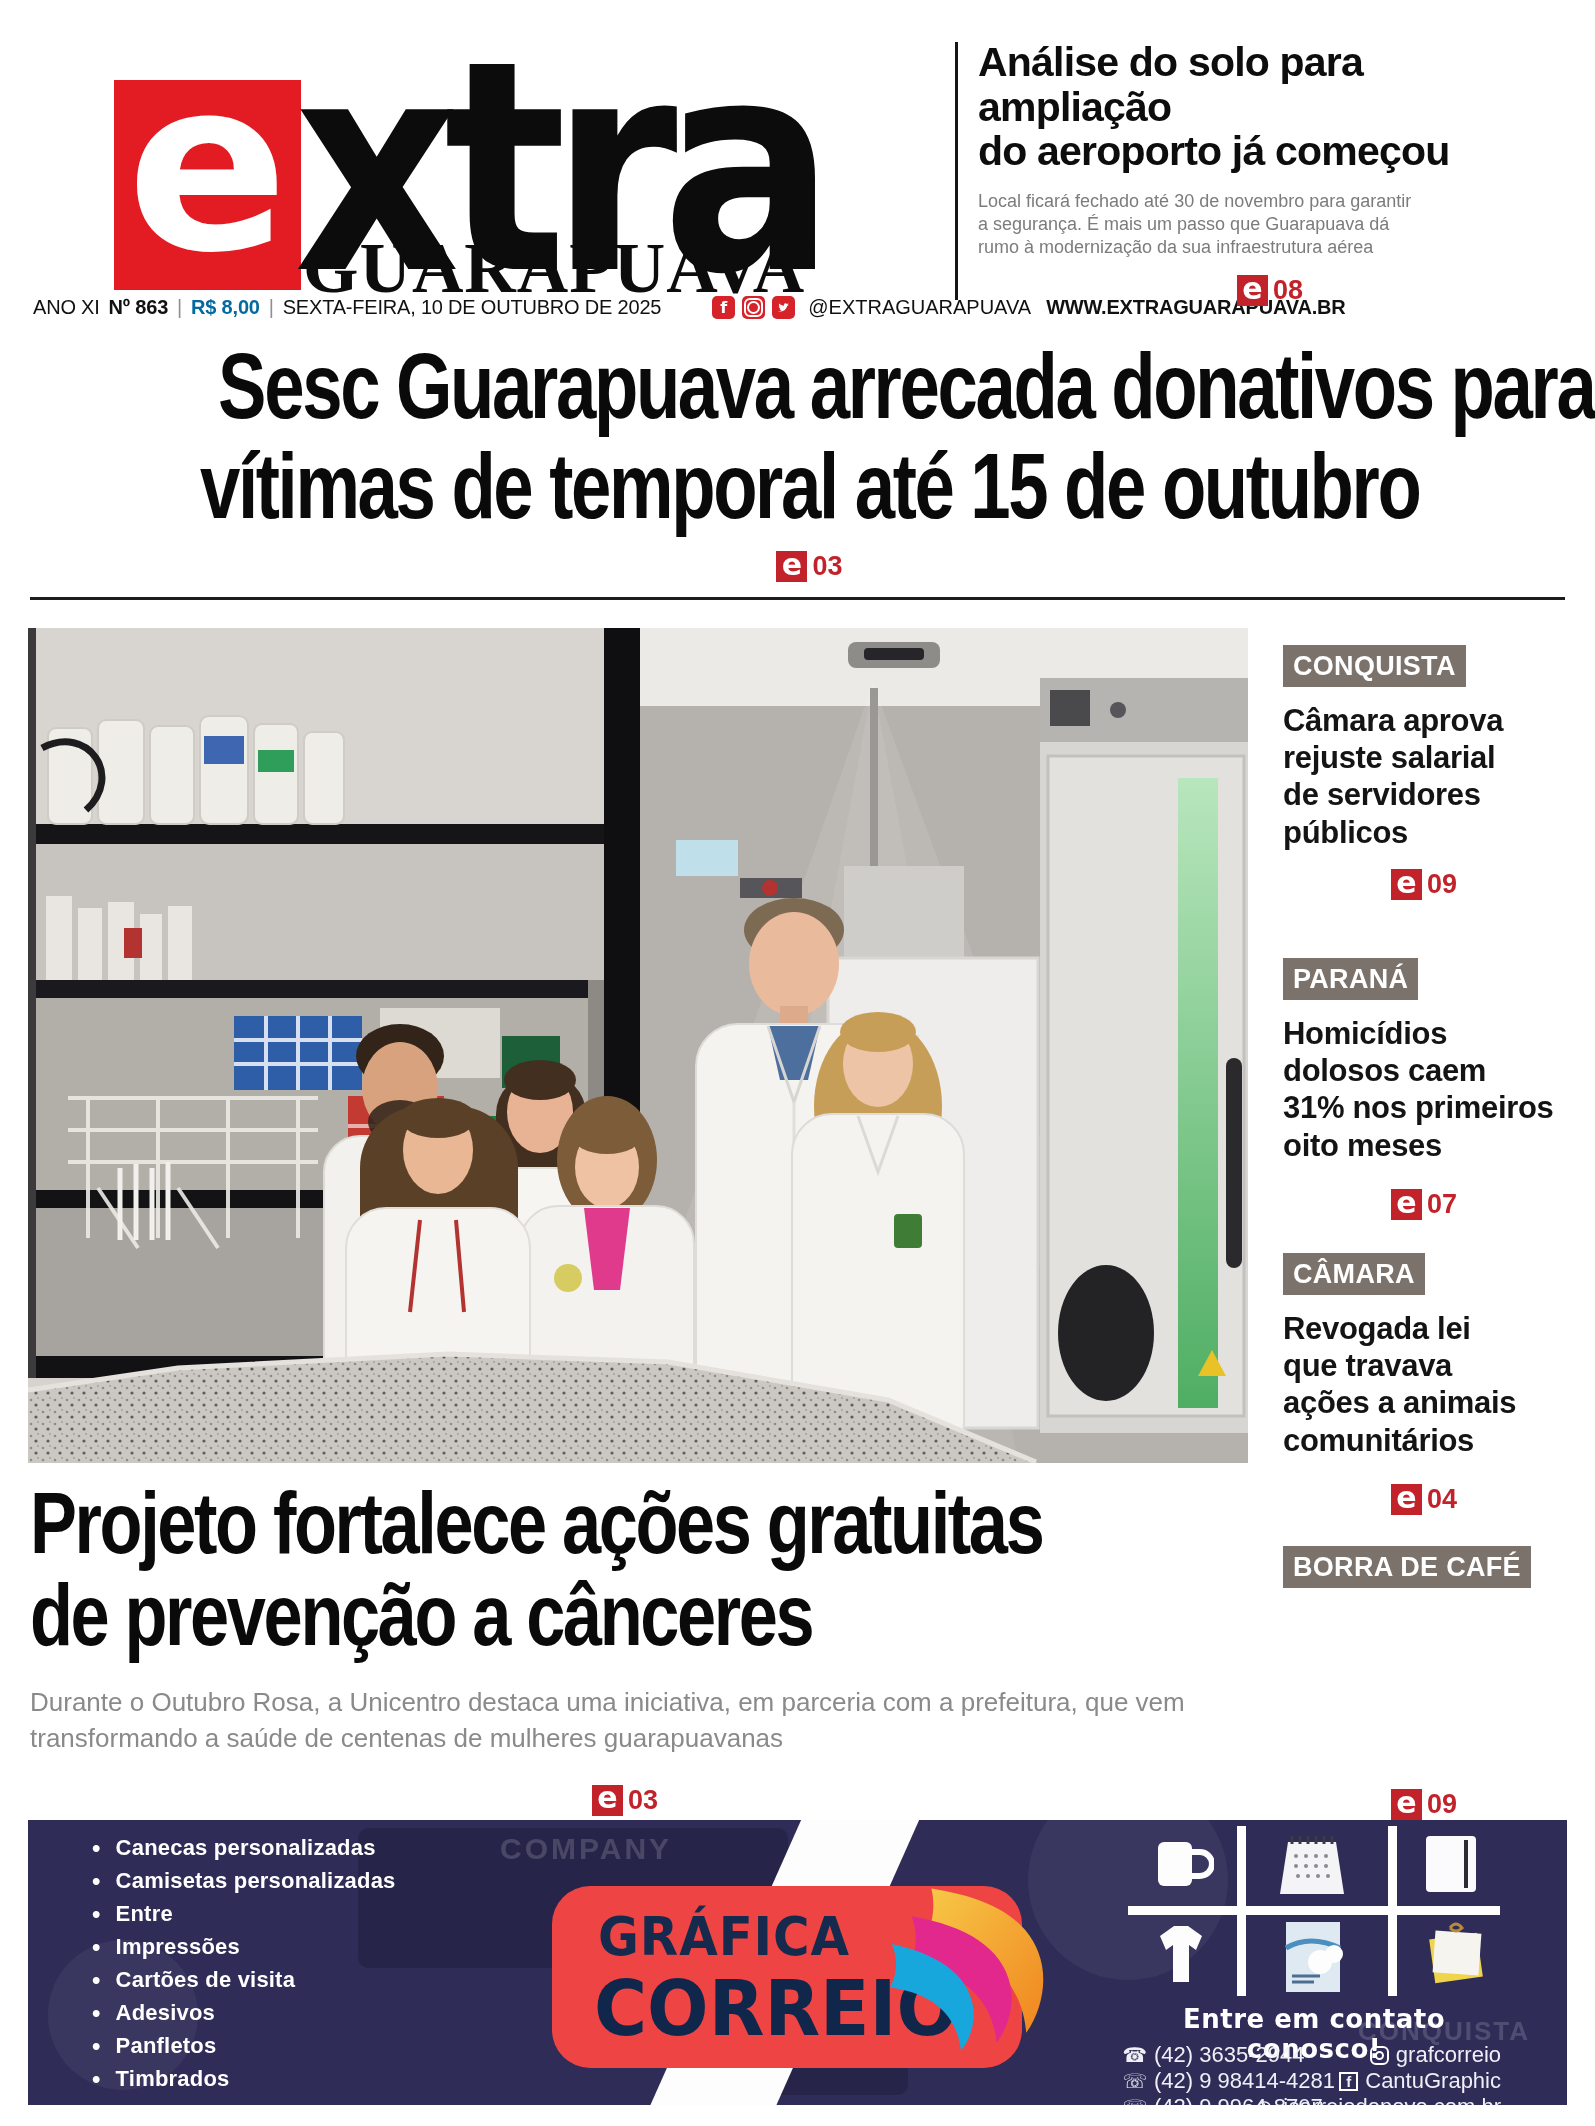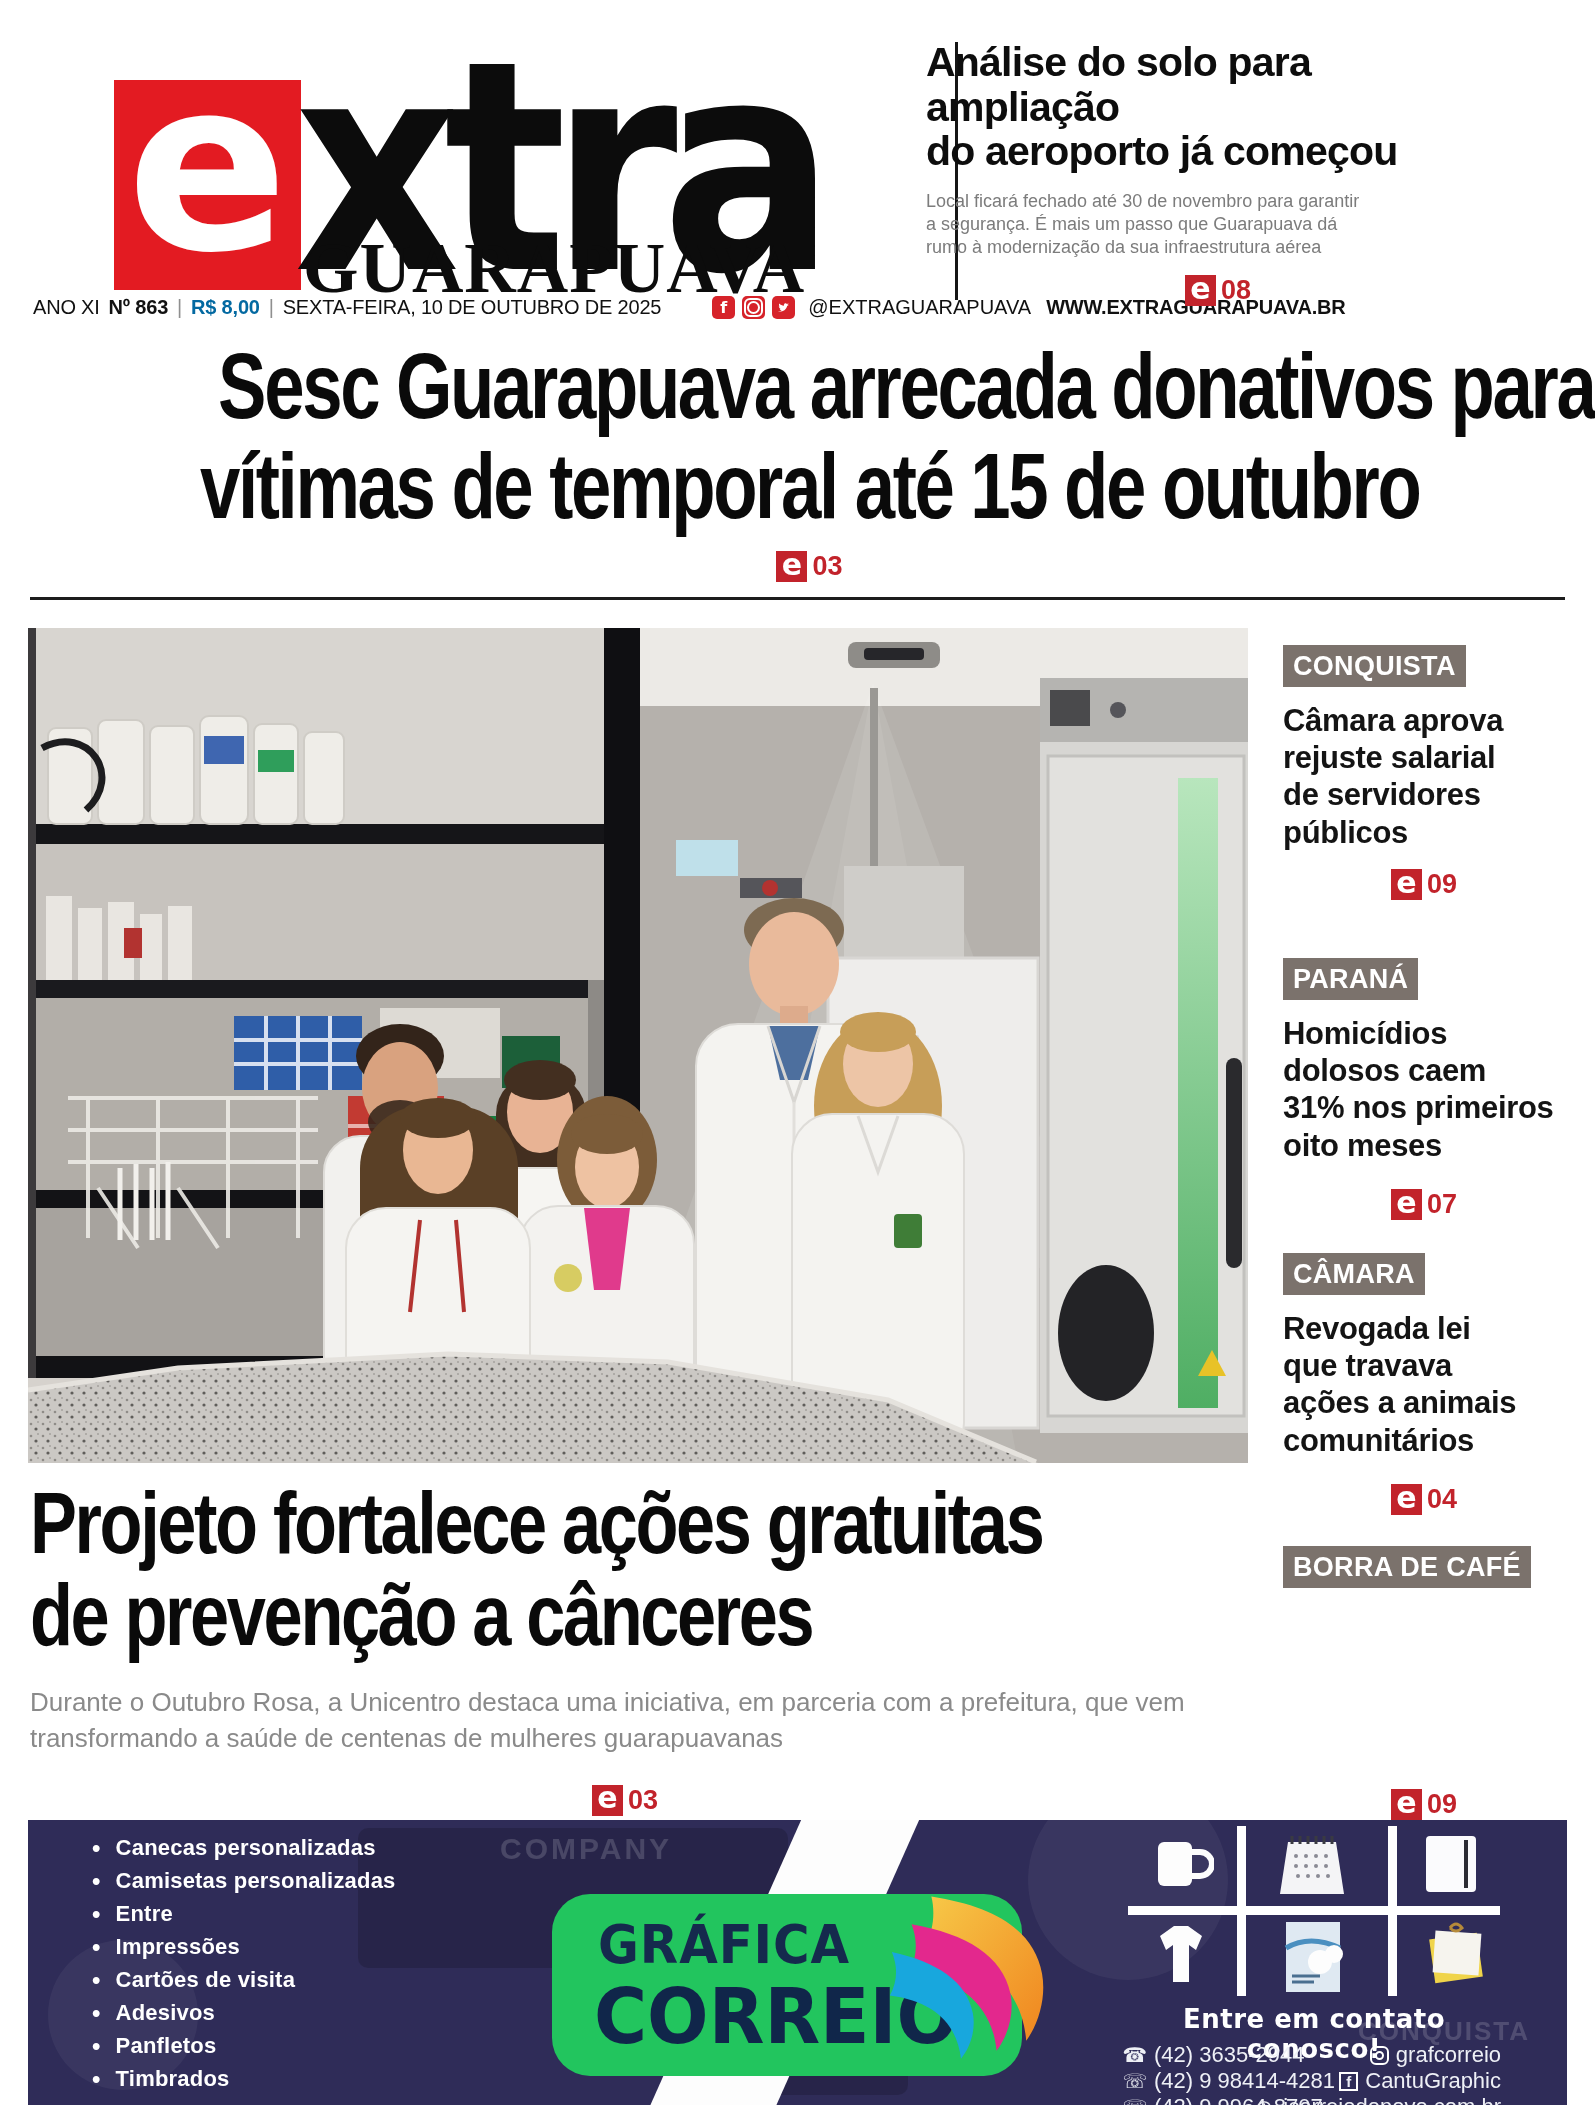--- a/index.html
+++ b/index.html
@@ -44,21 +44,21 @@
     display:inline-flex; align-items:center; justify-content:center;
     font-size:16px; font-weight:bold; font-family:"DejaVu Sans", sans-serif;
   }
   .sicon-ig { position:relative; }
   .sicon-ig i { position:absolute; inset:5px; border:2px solid #fff; border-radius:50%; }
   .sicon-ig:before { content:""; position:absolute; inset:2px; border:2px solid #fff; border-radius:6px; }
   .dl-handle { margin-left:4px; font-weight:normal; letter-spacing:0; }
   .dl-site { font-weight:bold; margin-left:6px; }
   .vdiv { position:absolute; left:955px; top:42px; width:3px; height:258px; background:#151515; }
   
-  .topstory { position:absolute; left:926px; top:40px; width:584px; }
+  .topstory { position:absolute; left:978px; top:40px; width:584px; }
   .ts-title {
     font-size:41px; font-weight:800; line-height:1.09; letter-spacing:-0.8px;
     color:#0d0d0d; white-space:pre-line;
   }
   .ts-deck { margin-top:16px; font-size:18px; line-height:1.28; color:#7c7c7c; white-space:pre-line; }
   .ts-page { margin-top:16px; display:flex; justify-content:center; }
   
   .pref { display:inline-flex; align-items:center; gap:5px; }
   .pref .pe {
     width:31px; height:31px; background:#c2232b; color:#fff;
@@ -102,21 +102,21 @@
   .ad-bg .shp { position:absolute; background:rgba(0,0,0,0.16); border-radius:10px; }
   .ad-bg .shp2 { position:absolute; background:rgba(255,255,255,0.05); border-radius:50%; }
   .bgword { position:absolute; color:rgba(255,255,255,0.16); font-weight:bold; letter-spacing:3px; font-size:30px; }
   .bgword.b2 { font-size:26px; letter-spacing:2px; }
   .ad-list { position:absolute; left:64px; top:11px; list-style:none; }
   .ad-list li { display:flex; gap:15px; font-size:22px; font-weight:bold; line-height:33px; letter-spacing:0.2px; }
   .ad-list li:before { content:"•"; font-size:24px; }
   .bolt { position:absolute; background:#fdfdfd; transform:skewX(-24deg); }
   .bolt1 { left:758px; top:-8px; width:118px; height:84px; }
   .bolt2 { left:630px; top:238px; width:126px; height:60px; }
-  .pill { position:absolute; left:524px; top:74px; width:470px; height:182px; background:#22c55e; border-radius:38px;text-decoration:underline; }
+  .pill { position:absolute; left:524px; top:66px; width:470px; height:182px; background:#ef4444; border-radius:38px;text-decoration:underline; }
   .brand1 {
     position:absolute; left:46px; top:24px; color:#152a4d; font-weight:800;
     font-family:"DejaVu Sans", sans-serif; font-size:53px; line-height:1;
     transform:scaleX(.94); transform-origin:left top; white-space:nowrap; letter-spacing:1px;
   }
   .brand2 {
     position:absolute; left:42px; top:84px; color:#10264a; font-weight:800;
     font-family:"DejaVu Sans", sans-serif; font-size:77px; line-height:1;
     transform:scaleX(.94); transform-origin:left top; white-space:nowrap; letter-spacing:0px;
   }

